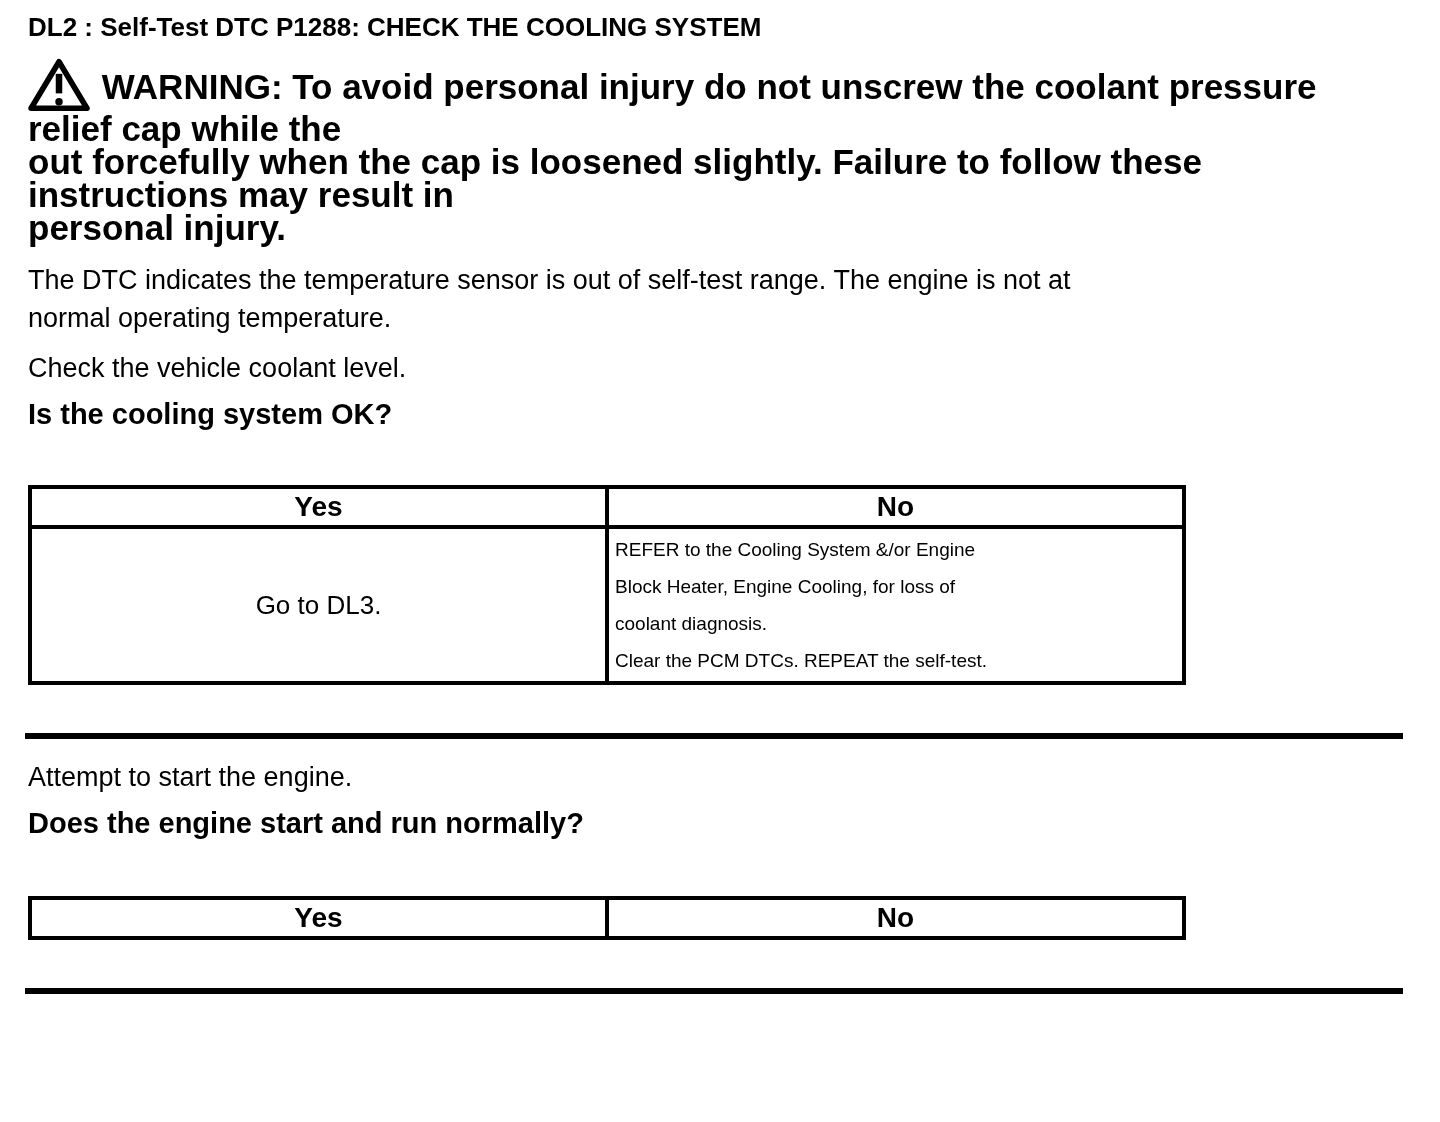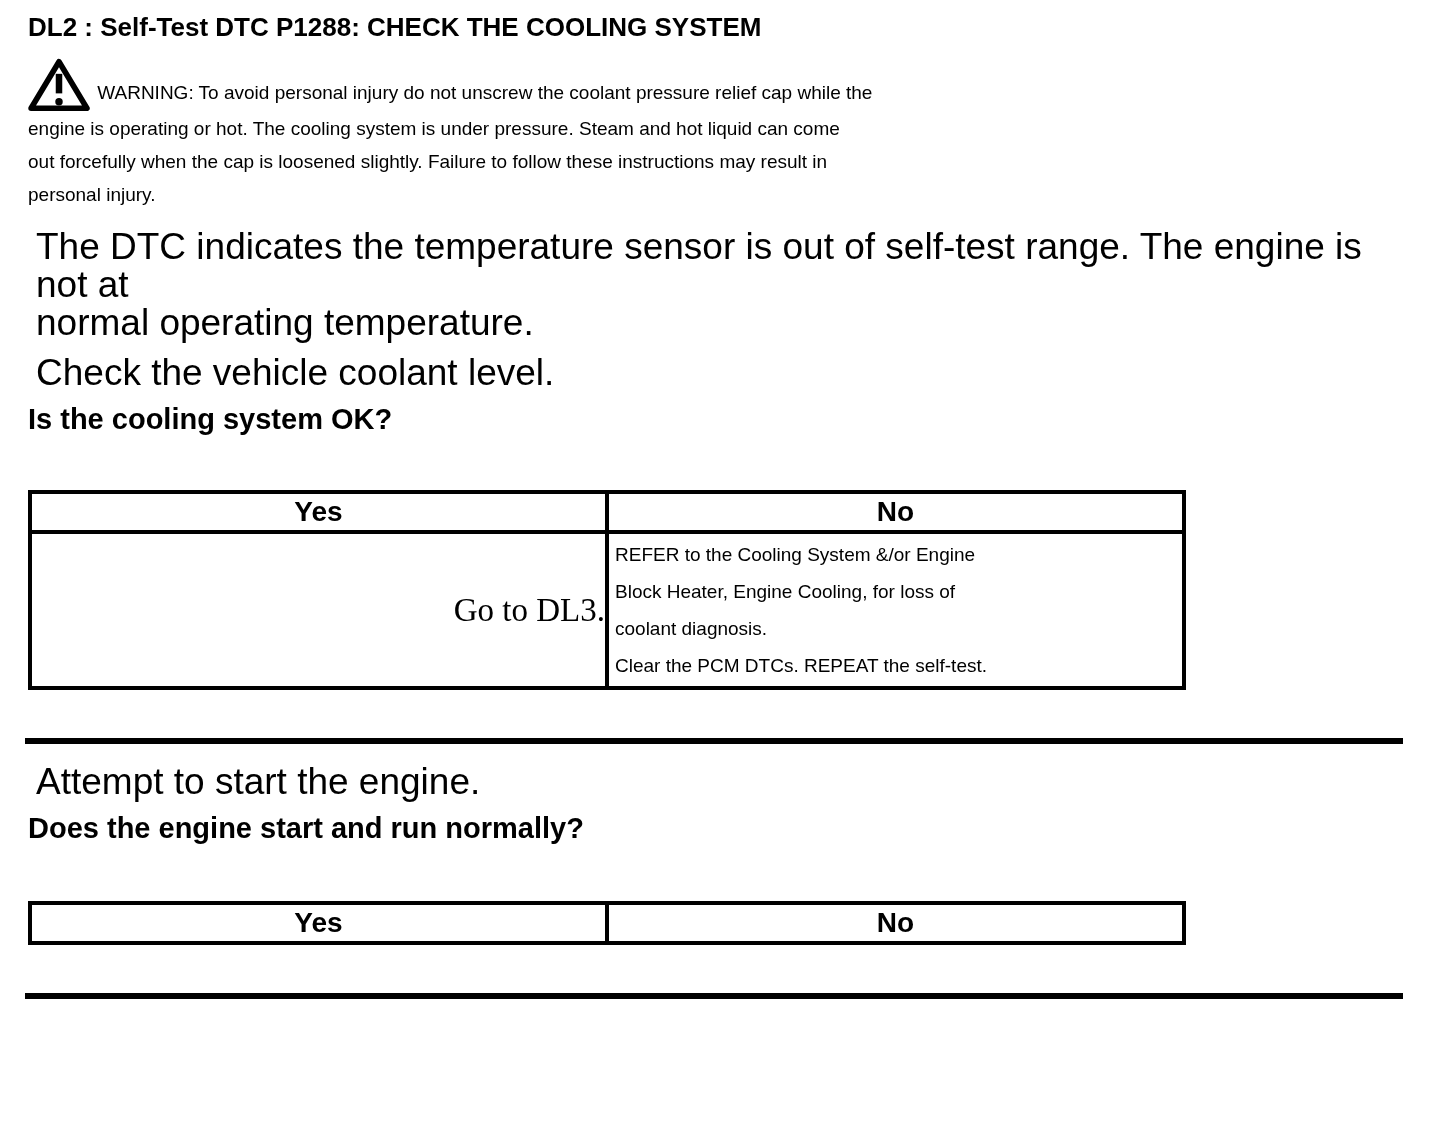--- a/index.html
+++ b/index.html
@@ -12,26 +12,26 @@
   .page { padding:0 50px 0 28px; }
 
   .sec-heading {
     font-size:26px; font-weight:bold; line-height:30px; margin:0;
   }
   .dl2-heading { margin-top:12px; }
   .dl3-heading { margin-top:75px; }
 
   .warning {
     margin:16px 0 0 0;
-    font-size:19px; font-weight:normal; line-height:33px;
+    font-size:35px; font-weight:bold; line-height:33px;
   }
   .warn-line { display:block; }
   .warn-icon svg { vertical-align:-13px; margin-right:2px; }
 
-  .para { margin:8px; font-size:37px; line-height:38px; }
+  .para { margin:0; font-size:27px; line-height:38px; }
   .para-line { display:block; }
   .p-dtc   { margin-top:17px; }
   .p-check { margin-top:12px; }
   .p-attempt { margin-top:19px; }
 
   .question {
     margin:8px 0 0 0;
     font-size:29px; font-weight:bold; line-height:38px;
   }
 
@@ -40,22 +40,22 @@
     width:1158px;
   }
   .t-dl2 { margin-top:52px; }
   .t-dl3 { margin-top:54px; }
   table.decision th, table.decision td { border:4px solid #000000; }
   table.decision th {
     font-size:28px; font-weight:bold; text-align:center;
     height:36px; vertical-align:middle; padding:0;
   }
   td.cell-center {
-    font-size:33px; text-align:right; vertical-align:middle;
-    height:36px; padding:0;font-family:Liberation Serif, serif;
+    font-size:26px; text-align:center; vertical-align:middle;
+    height:36px; padding:0;
   }
   td.cell-tall { height:146px; }
   td.cell-left {
     font-size:19px; text-align:left; vertical-align:top;
     line-height:37px; padding:2px 6px;
   }
   .no-line { display:block; }
 
   .divider {
     width:1378px; height:6px; background:#000000;
@@ -75,21 +75,20 @@
     <div class="warning">
       <span class="warn-line">
         <span class="warn-icon">
           <svg width="62" height="54" viewBox="0 0 66 58" aria-hidden="true">
             <path d="M33 4 L63 54 L3 54 Z" fill="none" stroke="#000" stroke-width="6" stroke-linejoin="round"></path>
             <line x1="33" y1="17" x2="33" y2="38" stroke="#000" stroke-width="7"></line>
             <circle cx="33" cy="47" r="4" fill="#000"></circle>
           </svg>
         </span><span>WARNING: To avoid personal injury do not unscrew the coolant pressure relief cap while the</span>
       </span>
-      <span class="warn-line">engine is operating or hot. The cooling system is under pressure. Steam and hot liquid can come</span>
       <span class="warn-line">out forcefully when the cap is loosened slightly. Failure to follow these instructions may result in</span>
       <span class="warn-line">personal injury.</span>
     </div>
 
     <p class="para p-dtc">
       <span class="para-line">The DTC indicates the temperature sensor is out of self-test range. The engine is not at</span>
       <span class="para-line">normal operating temperature.</span>
     </p>
 
     <p class="para p-check">Check the vehicle coolant level.</p>

